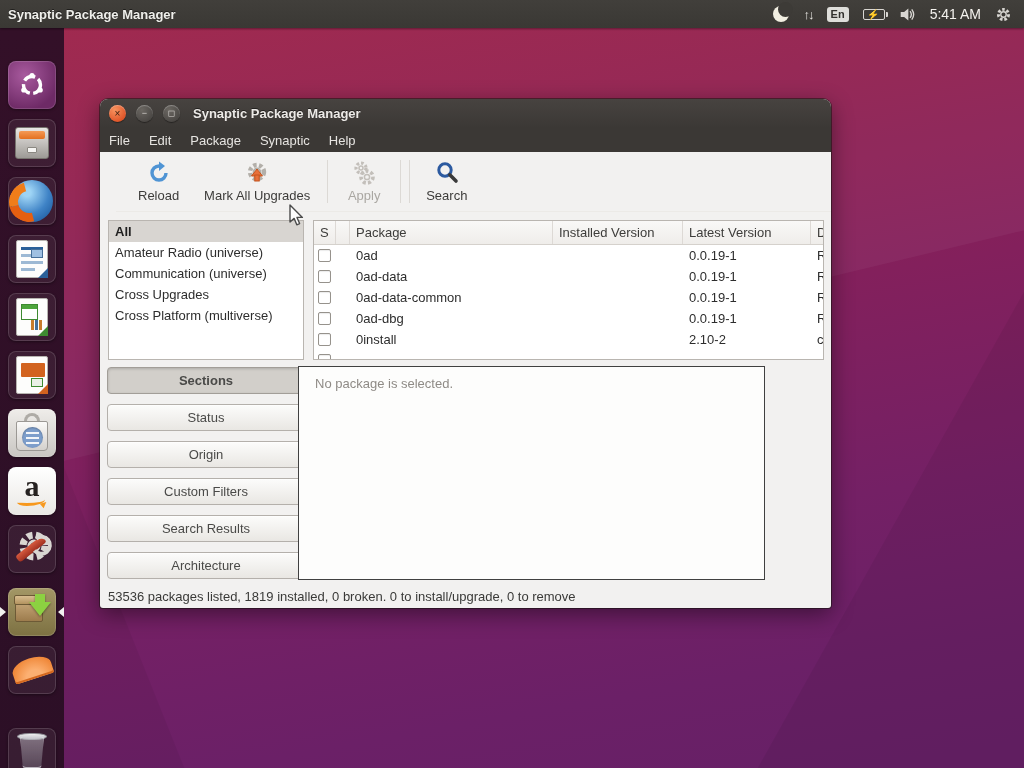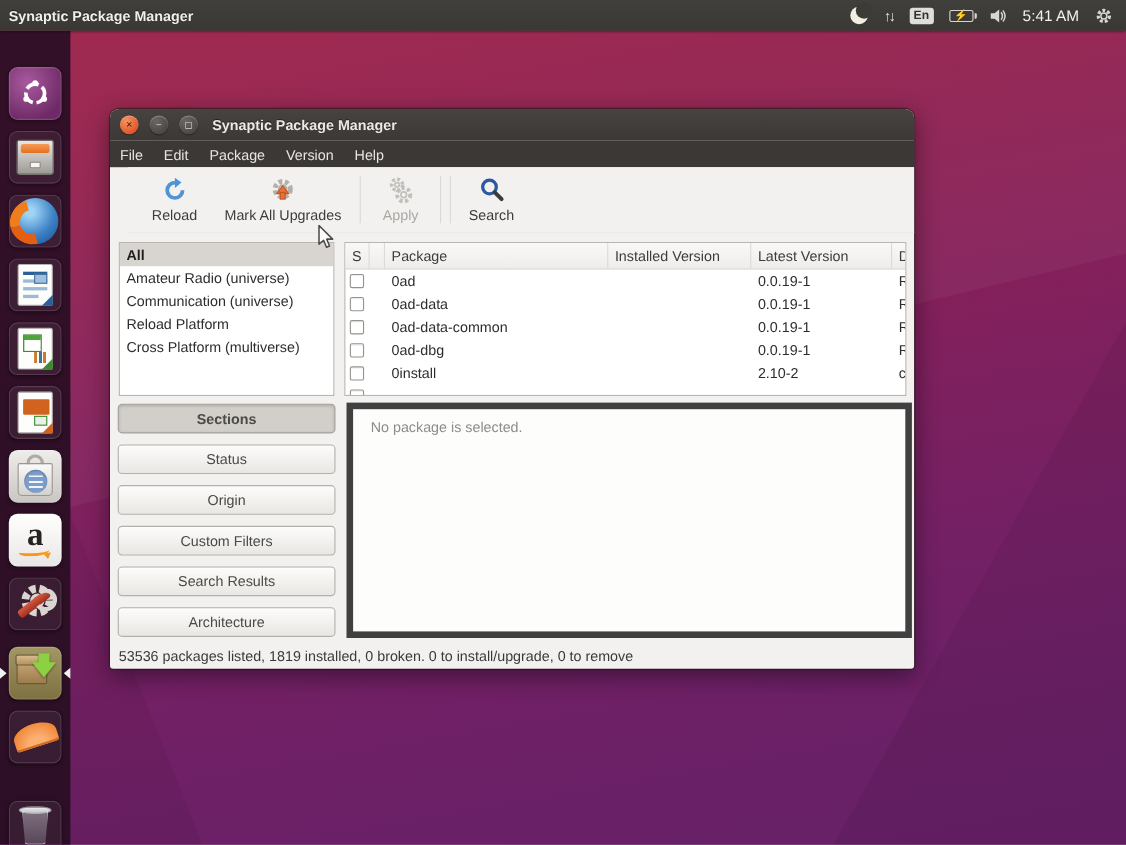--- a/index.html
+++ b/index.html
@@ -200,22 +200,22 @@
   .col-s { width:22px; flex:none; }
   .col-sp { width:14px; flex:none; }
   .col-pkg { width:203px; flex:none; }
   .col-inst { width:130px; flex:none; }
   .col-lat { width:128px; flex:none; }
   .col-d { flex:1; }
   .cbox { width:13px; height:13px; background:#fff; border:1px solid #96928c;
     border-radius:2px; margin-left:4px; box-shadow:inset 0 1px 1px rgba(0,0,0,.08); }
 
   
-  .detail-pane { position:absolute; left:215px; top:267px; width:514px; height:214px;
-    background:#fdfdfc; border:6px solid #404040; }
+  .detail-pane { position:absolute; left:198px; top:267px; width:467px; height:214px;
+    background:#fdfdfc; border:1px solid #404040; }
   .detail-text { font-size:13px; color:#8f8b86; padding:9px 0 0 16px; }
 
   
   .statusbar { position:absolute; left:0; right:0; bottom:0; height:24px;
     display:flex; align-items:center; padding-left:8px; }
   .status-text { font-size:13px; color:#3a3a38; }
 
   .cursor { position:absolute; left:288px; top:204px; z-index:60; }
 </style>
 </head>
@@ -351,21 +351,21 @@
       <div class="wbtn wbtn-gray">
           <span>◻</span>
         </div>
       <div class="wtitle">Synaptic Package Manager</div>
     </div>
 
     <div class="menubar">
       <div class="menu-item">File</div>
       <div class="menu-item">Edit</div>
       <div class="menu-item">Package</div>
-      <div class="menu-item">Version</div>
+      <div class="menu-item">Synaptic</div>
       <div class="menu-item">Help</div>
     </div>
 
     <div class="toolbar">
       <div class="tool-btn">
         <svg class="ticon" viewBox="0 0 24 24">
           <path d="M19 12 A7 7 0 1 1 12 5" fill="none" stroke="#4f94d4" stroke-width="3.4"></path>
           <polygon points="12,0.5 12,10 18,5" fill="#4f94d4"></polygon>
         </svg>
         <span class="tlabel">Reload</span>
@@ -397,21 +397,21 @@
           <line x1="14.8" y1="13.8" x2="21" y2="20" stroke="#3a3a3a" stroke-width="3.6" stroke-linecap="round"></line>
         </svg>
         <span class="tlabel">Search</span>
       </div>
     </div>
 
     <div class="cat-list">
       <div class="cat-item selected">All</div>
       <div class="cat-item">Amateur Radio (universe)</div>
       <div class="cat-item">Communication (universe)</div>
-      <div class="cat-item">Reload Platform</div>
+      <div class="cat-item">Cross Upgrades</div>
       <div class="cat-item">Cross Platform (multiverse)</div>
     </div>
 
     <div class="filter-btns">
       <div class="fbtn active">Sections</div>
       <div class="fbtn">Status</div>
       <div class="fbtn">Origin</div>
       <div class="fbtn">Custom Filters</div>
       <div class="fbtn">Search Results</div>
       <div class="fbtn">Architecture</div>

